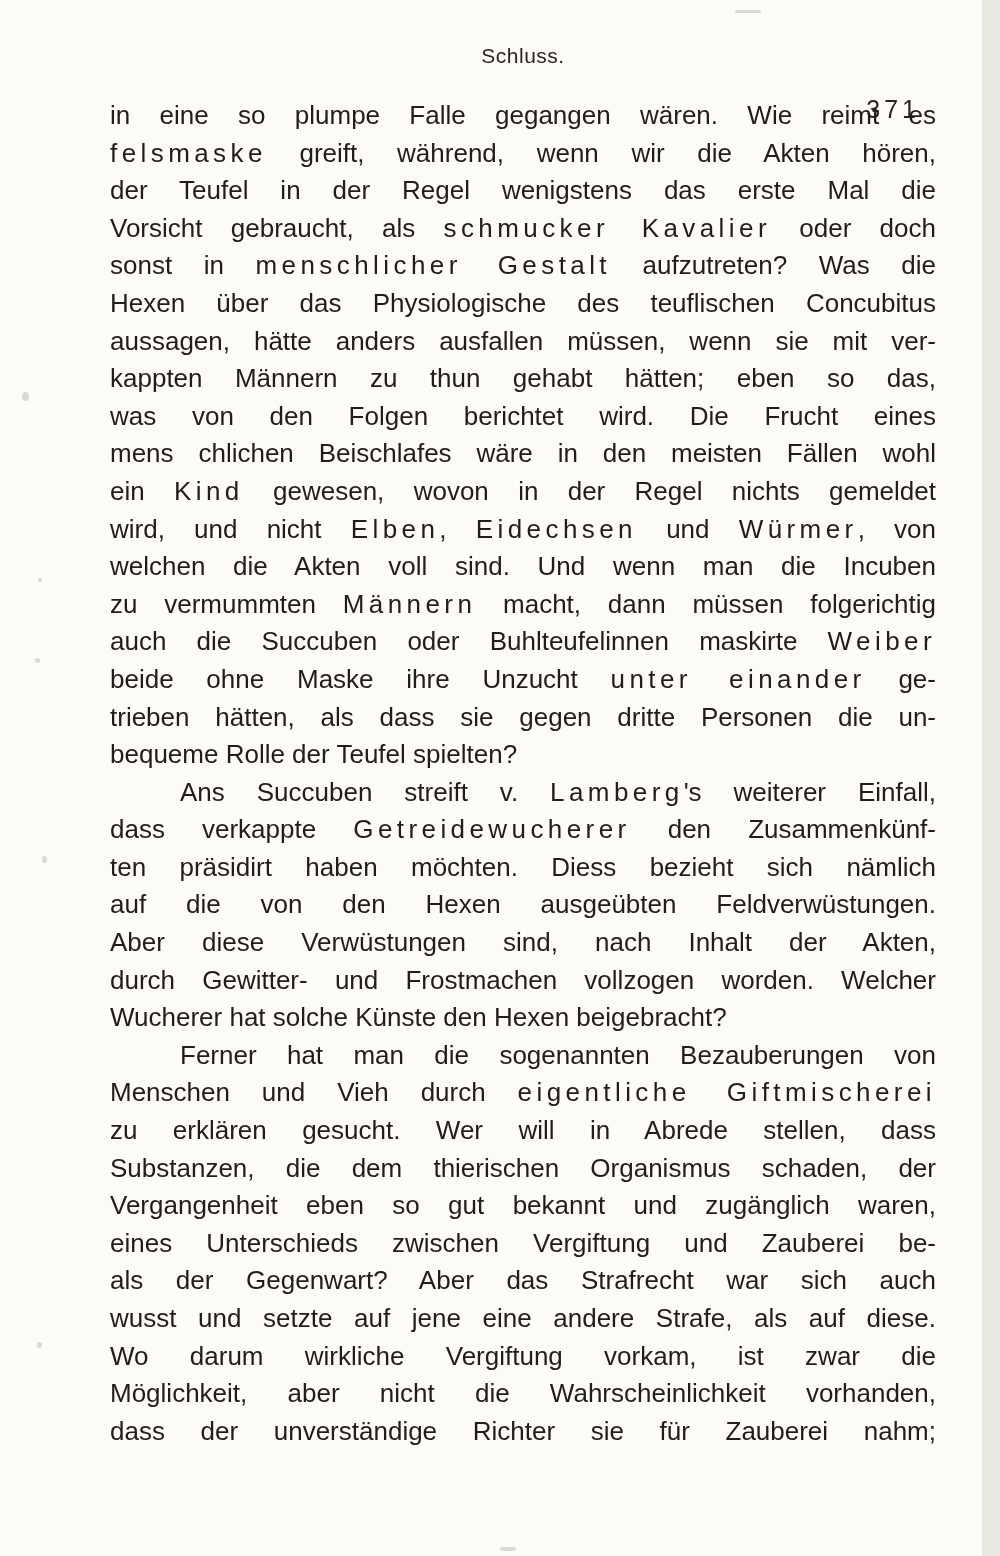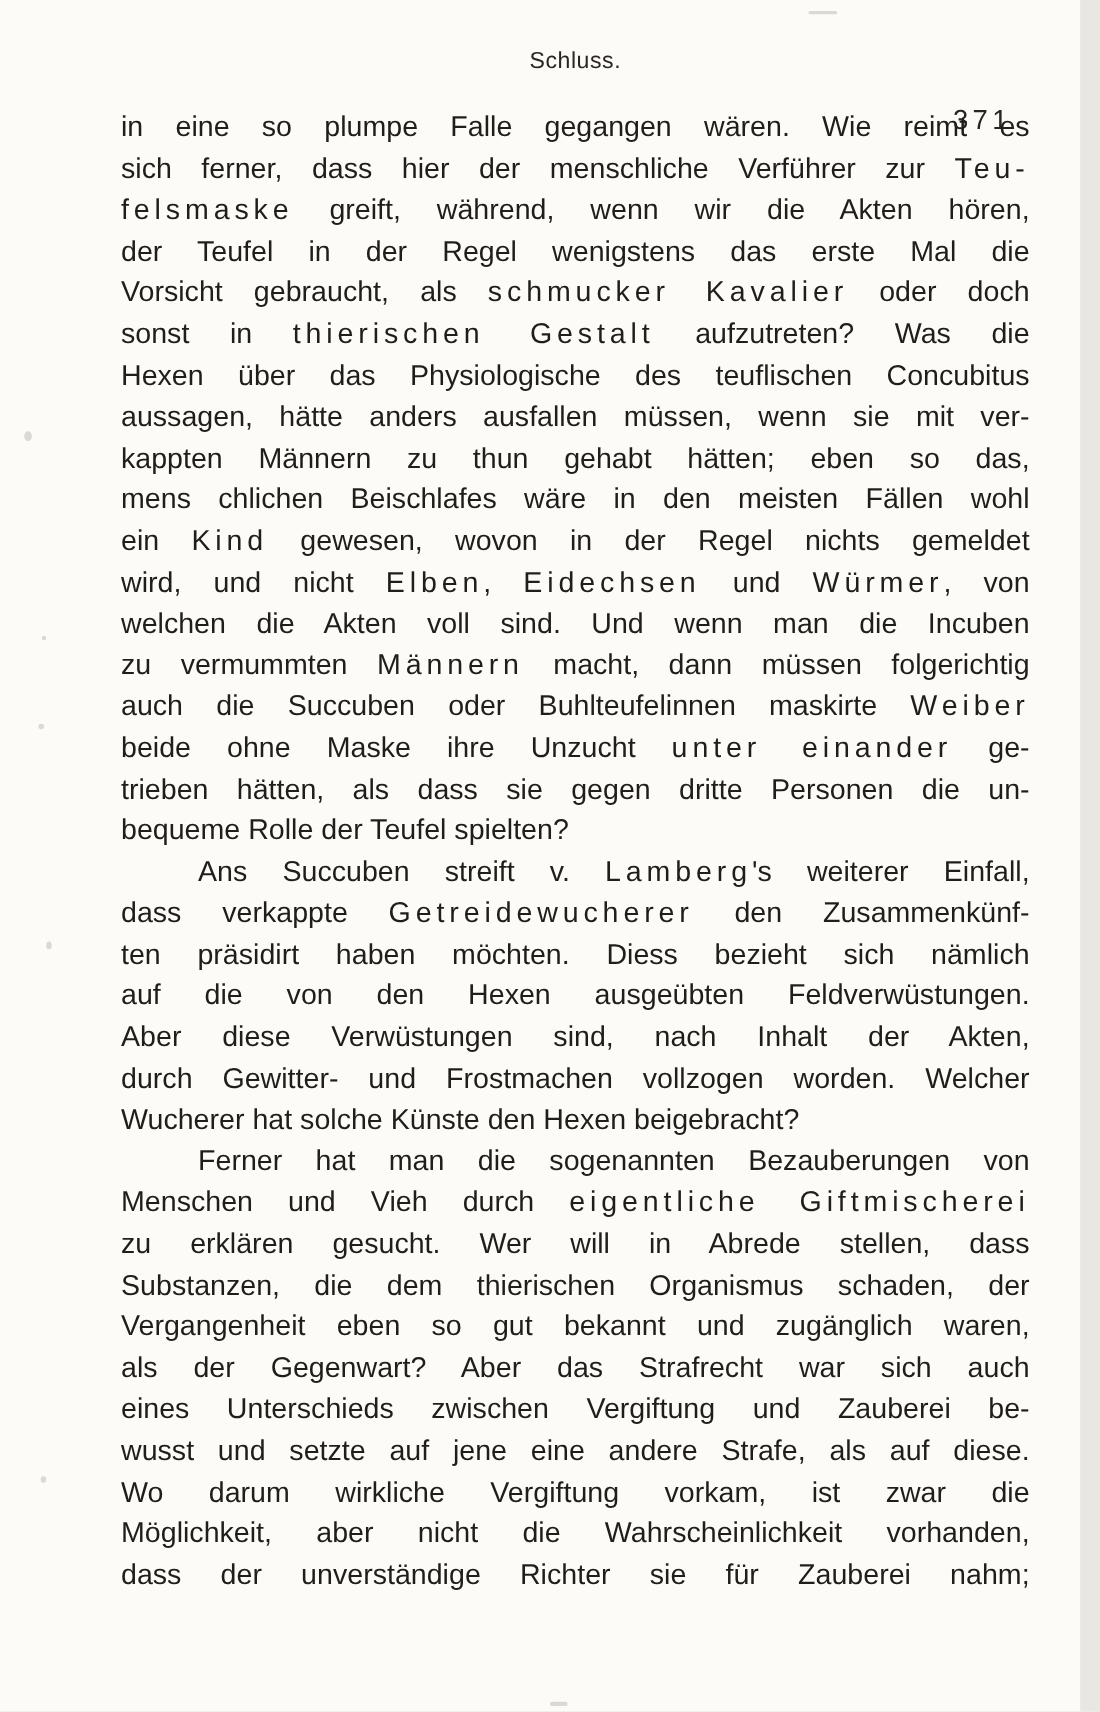--- a/index.html
+++ b/index.html
@@ -76,28 +76,28 @@
 
 <div class="page">
 
   <div class="header">
     <div class="running-title">Schluss.</div>
     <div class="page-number">371</div>
   </div>
 
   <div class="text-block">
       <div class="line"><span class="plain">in eine so plumpe Falle gegangen wären. Wie reimt es</span></div>
-      <div class="line"><span class="plain">sich ferner, dass hier der menschliche Verführer zur </span><span class="sperr">Teu-</span></div>
       <div class="line"><span class="sperr">felsmaske</span><span class="plain"> greift, während, wenn wir die Akten hören,</span></div>
       <div class="line"><span class="plain">der Teufel in der Regel wenigstens das erste Mal die</span></div>
       <div class="line"><span class="plain">Vorsicht gebraucht, als </span><span class="sperr">schmucker Kavalier</span><span class="plain"> oder doch</span></div>
-      <div class="line"><span class="plain">sonst in </span><span class="sperr">thierischen Gestalt</span><span class="plain"> aufzutreten? Was die</span></div>
+      <div class="line"><span class="plain">sonst in </span><span class="sperr">menschlicher Gestalt</span><span class="plain"> aufzutreten? Was die</span></div>
       <div class="line"><span class="plain">Hexen über das Physiologische des teuflischen Concubitus</span></div>
       <div class="line"><span class="plain">aussagen, hätte anders ausfallen müssen, wenn sie mit ver-</span></div>
       <div class="line"><span class="plain">kappten Männern zu thun gehabt hätten; eben so das,</span></div>
+      <div class="line"><span class="plain">was von den Folgen berichtet wird. Die Frucht eines</span></div>
       <div class="line"><span class="plain">mens chlichen Beischlafes wäre in den meisten Fällen wohl</span></div>
       <div class="line"><span class="plain">ein </span><span class="sperr">Kind</span><span class="plain"> gewesen, wovon in der Regel nichts gemeldet</span></div>
       <div class="line"><span class="plain">wird, und nicht </span><span class="sperr">Elben</span><span class="plain">, </span><span class="sperr">Eidechsen</span><span class="plain"> und </span><span class="sperr">Würmer</span><span class="plain">, von</span></div>
       <div class="line"><span class="plain">welchen die Akten voll sind. Und wenn man die Incuben</span></div>
       <div class="line"><span class="plain">zu vermummten </span><span class="sperr">Männern</span><span class="plain"> macht, dann müssen folgerichtig</span></div>
       <div class="line"><span class="plain">auch die Succuben oder Buhlteufelinnen maskirte </span><span class="sperr">Weiber</span></div>
       <div class="line"><span class="plain">beide ohne Maske ihre Unzucht </span><span class="sperr">unter einander</span><span class="plain"> ge-</span></div>
       <div class="line"><span class="plain">trieben hätten, als dass sie gegen dritte Personen die un-</span></div>
       <div class="line no-just"><span class="plain">bequeme Rolle der Teufel spielten?</span></div>
       <div class="line indent"><span class="plain">Ans Succuben streift v. </span><span class="sperr">Lamberg</span><span class="plain">'s weiterer Einfall,</span></div>
@@ -105,22 +105,22 @@
       <div class="line"><span class="plain">ten präsidirt haben möchten. Diess bezieht sich nämlich</span></div>
       <div class="line"><span class="plain">auf die von den Hexen ausgeübten Feldverwüstungen.</span></div>
       <div class="line"><span class="plain">Aber diese Verwüstungen sind, nach Inhalt der Akten,</span></div>
       <div class="line"><span class="plain">durch Gewitter- und Frostmachen vollzogen worden. Welcher</span></div>
       <div class="line no-just"><span class="plain">Wucherer hat solche Künste den Hexen beigebracht?</span></div>
       <div class="line indent"><span class="plain">Ferner hat man die sogenannten Bezauberungen von</span></div>
       <div class="line"><span class="plain">Menschen und Vieh durch </span><span class="sperr">eigentliche Giftmischerei</span></div>
       <div class="line"><span class="plain">zu erklären gesucht. Wer will in Abrede stellen, dass</span></div>
       <div class="line"><span class="plain">Substanzen, die dem thierischen Organismus schaden, der</span></div>
       <div class="line"><span class="plain">Vergangenheit eben so gut bekannt und zugänglich waren,</span></div>
+      <div class="line"><span class="plain">eines Unterschieds zwischen Vergiftung und Zauberei be-</span></div>
       <div class="line"><span class="plain">als der Gegenwart? Aber das Strafrecht war sich auch</span></div>
-      <div class="line"><span class="plain">eines Unterschieds zwischen Vergiftung und Zauberei be-</span></div>
       <div class="line"><span class="plain">wusst und setzte auf jene eine andere Strafe, als auf diese.</span></div>
       <div class="line"><span class="plain">Wo darum wirkliche Vergiftung vorkam, ist zwar die</span></div>
       <div class="line"><span class="plain">Möglichkeit, aber nicht die Wahrscheinlichkeit vorhanden,</span></div>
       <div class="line"><span class="plain">dass der unverständige Richter sie für Zauberei nahm;</span></div>
     </div>
 
   <div class="speck" style="left:735px; top:10px; width:26px; height:3px; border-radius:2px;"></div>
   <div class="speck" style="left:22px; top:392px; width:7px; height:9px;"></div>
   <div class="speck" style="left:38px; top:578px; width:4px; height:4px;"></div>
   <div class="speck" style="left:35px; top:658px; width:5px; height:5px;"></div>

